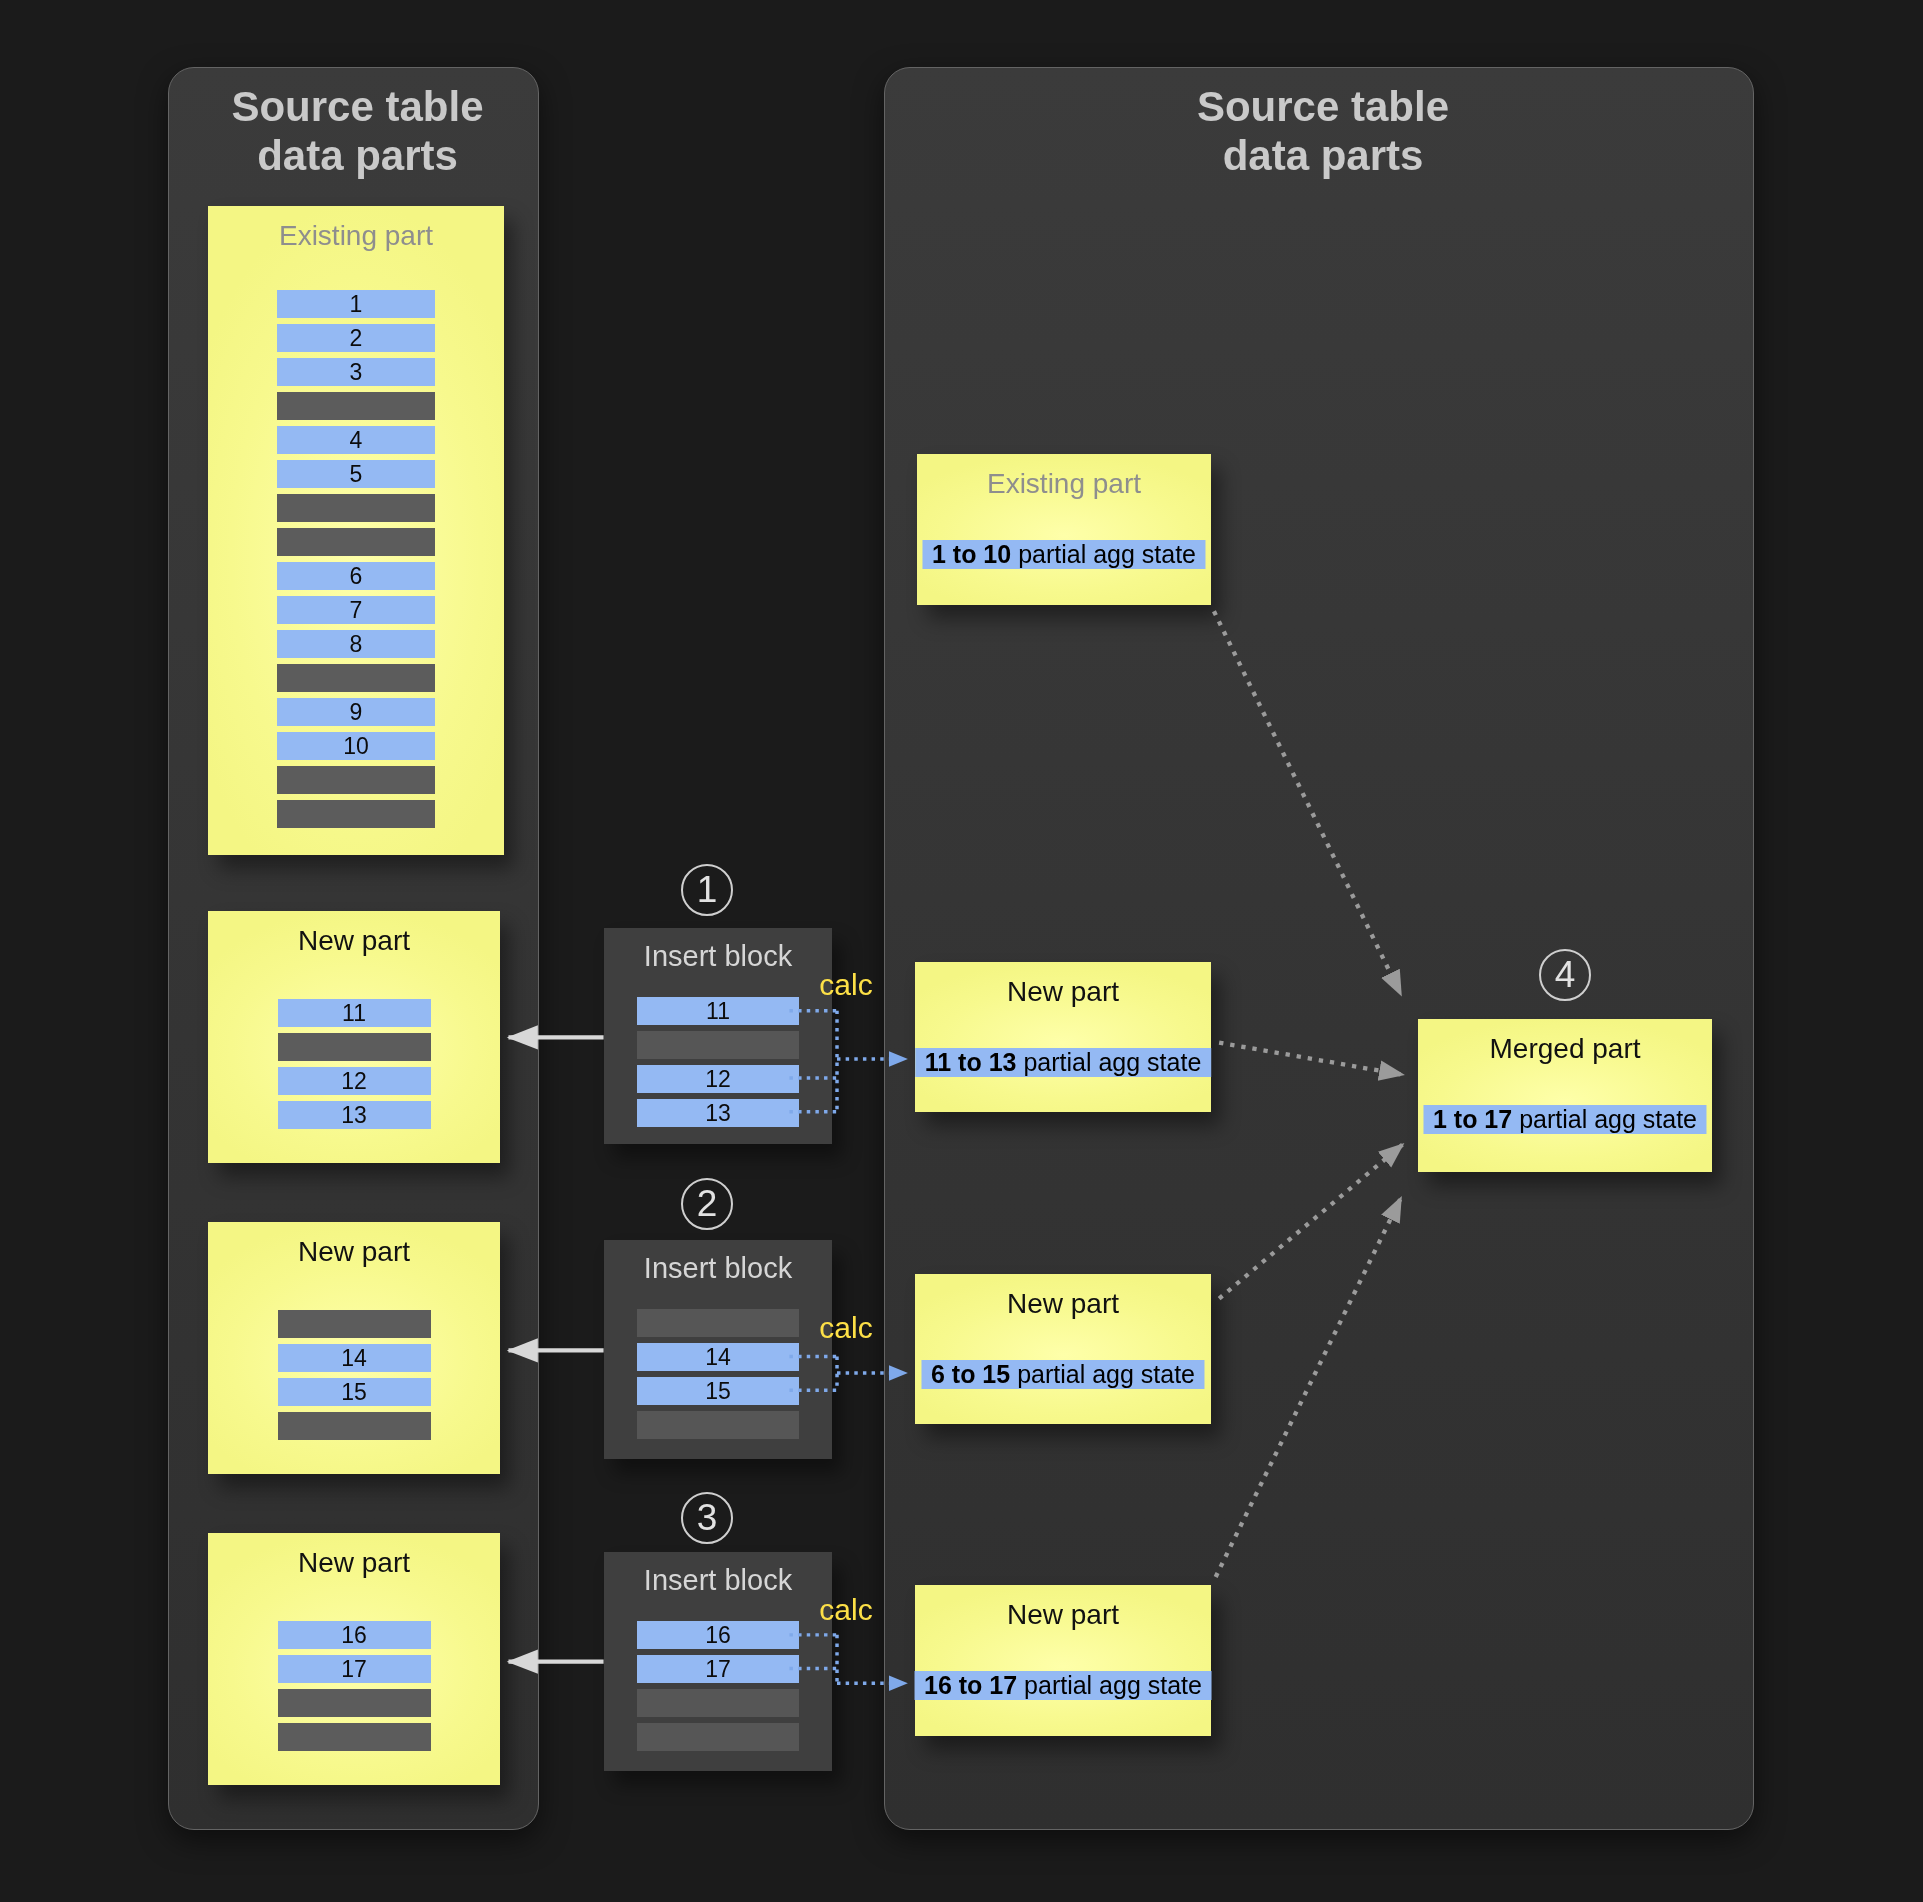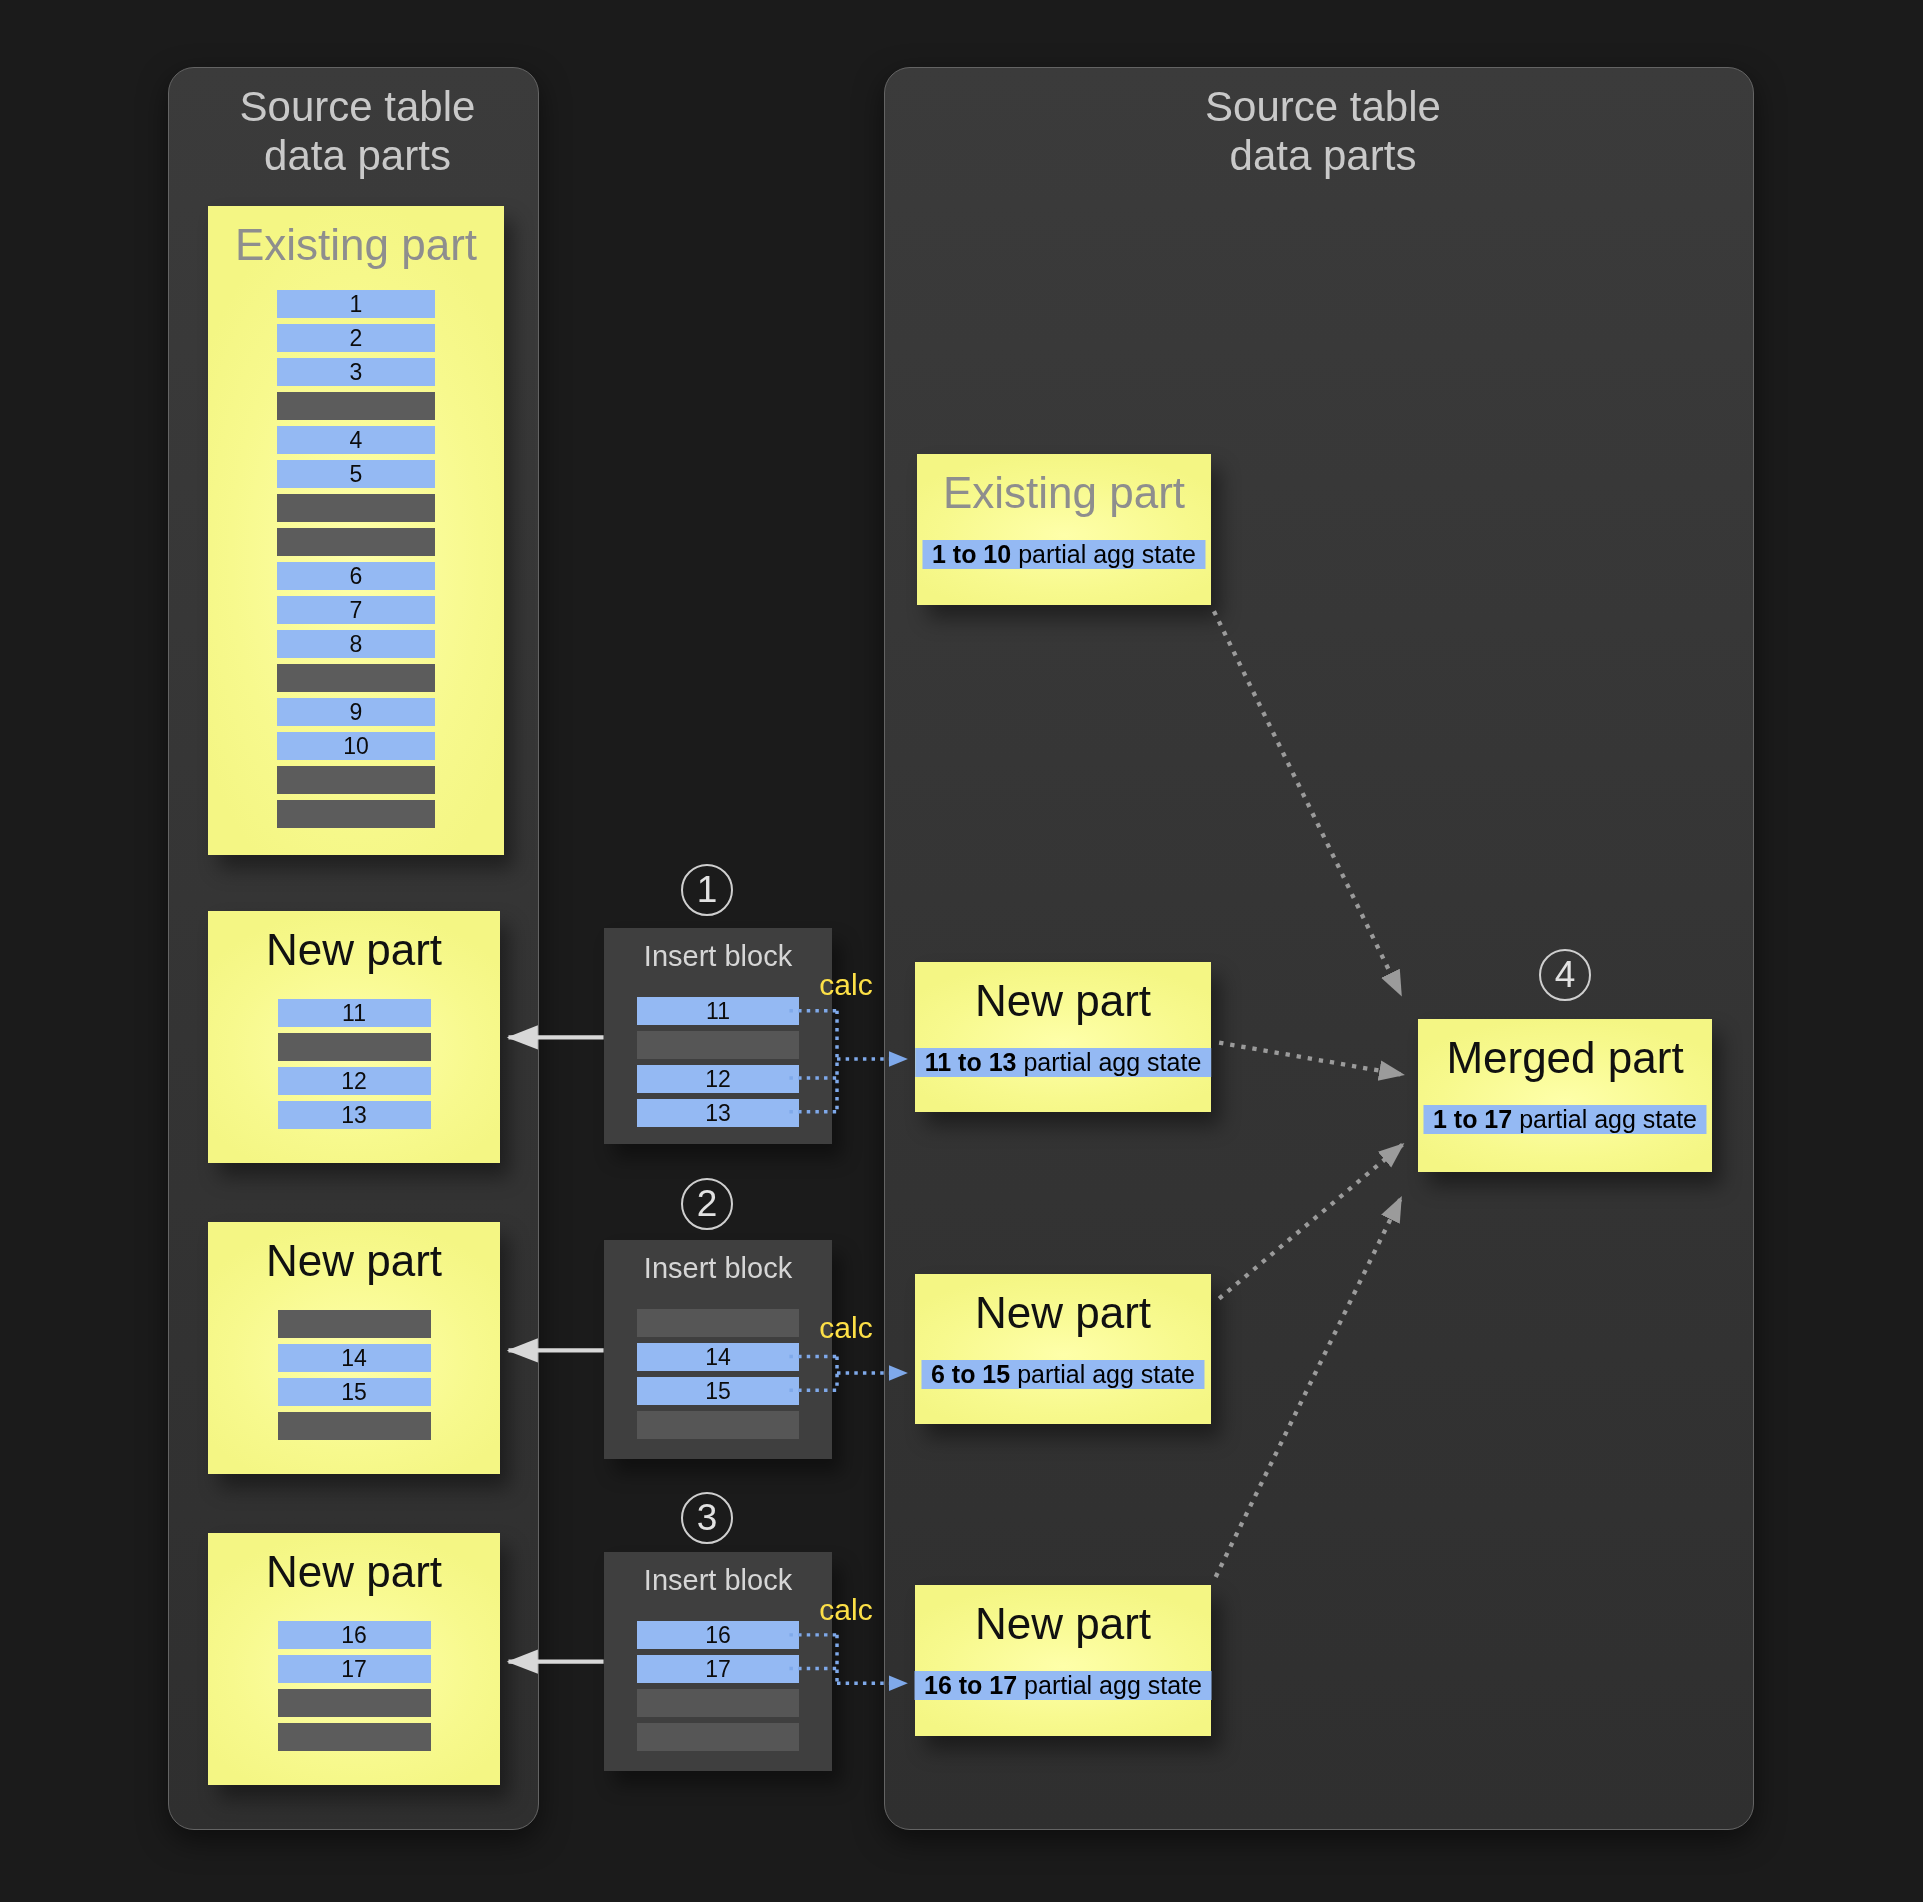--- a/index.html
+++ b/index.html
@@ -16,32 +16,32 @@
     position:absolute;border-radius:26px;
     background:linear-gradient(180deg,#3b3b3b 0%,#343434 55%,#2f2f2f 100%);
     border:1.7px solid #646464;
     box-shadow:0 10.4px 29px rgba(0,0,0,.5);
     z-index:1;
   }
   #source-panel{left:168px;top:67px;width:369px;height:1761px;}
   #target-panel{left:884px;top:67px;width:868px;height:1761px;}
   .panel-title{
     position:absolute;top:14px;left:8px;right:0;text-align:center;
-    font-size:42px;line-height:49px;color:#c9c9c9;font-weight:400;
+    font-size:42px;line-height:49px;color:#c9c9c9;font-weight:700;
   }
 
   
   .ypart{
     position:absolute;z-index:2;
     background:radial-gradient(ellipse 62% 55% at 50% 54%, #feffa9 0%, #f7f98d 68%, #f4f684 100%);
     box-shadow:10.4px 14px 19px rgba(0,0,0,.42);
   }
   .part-title{
     position:absolute;top:14px;left:0;right:0;text-align:center;
-    font-size:44px;font-weight:400;color:#111;
+    font-size:28px;font-weight:400;color:#111;
   }
   .part-title.muted{color:#8e8e8e;}
 
   #src-existing{left:208px;top:206px;width:296px;height:649px;}
   #src-new-1{left:208px;top:911px;width:292px;height:252px;}
   #src-new-2{left:208px;top:1222px;width:292px;height:252px;}
   #src-new-3{left:208px;top:1533px;width:292px;height:252px;}
 
   #tgt-existing{left:917px;top:454px;width:294px;height:151px;}
   #tgt-new-1{left:915px;top:962px;width:296px;height:150px;}

